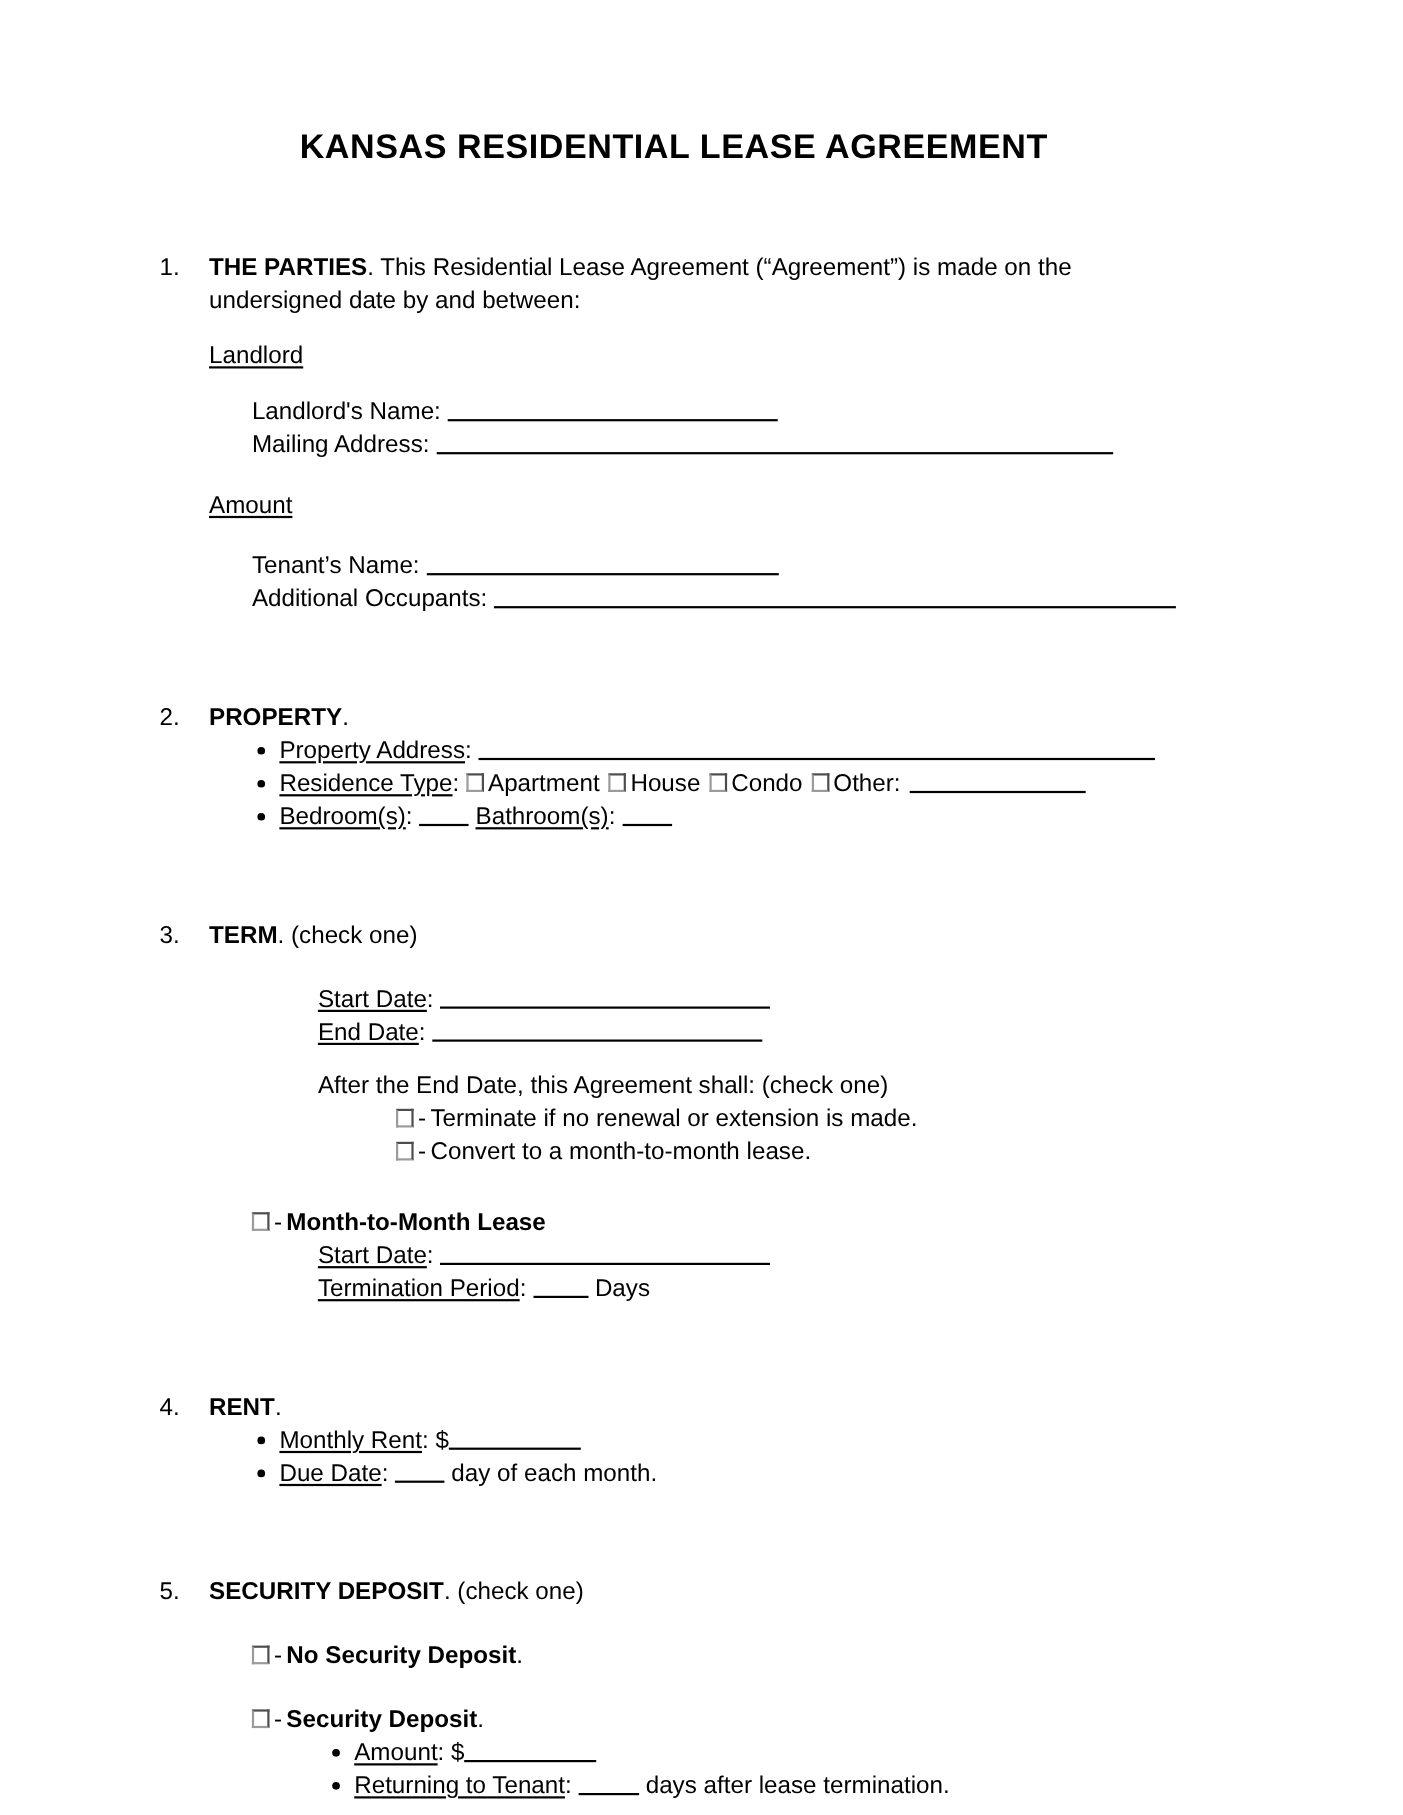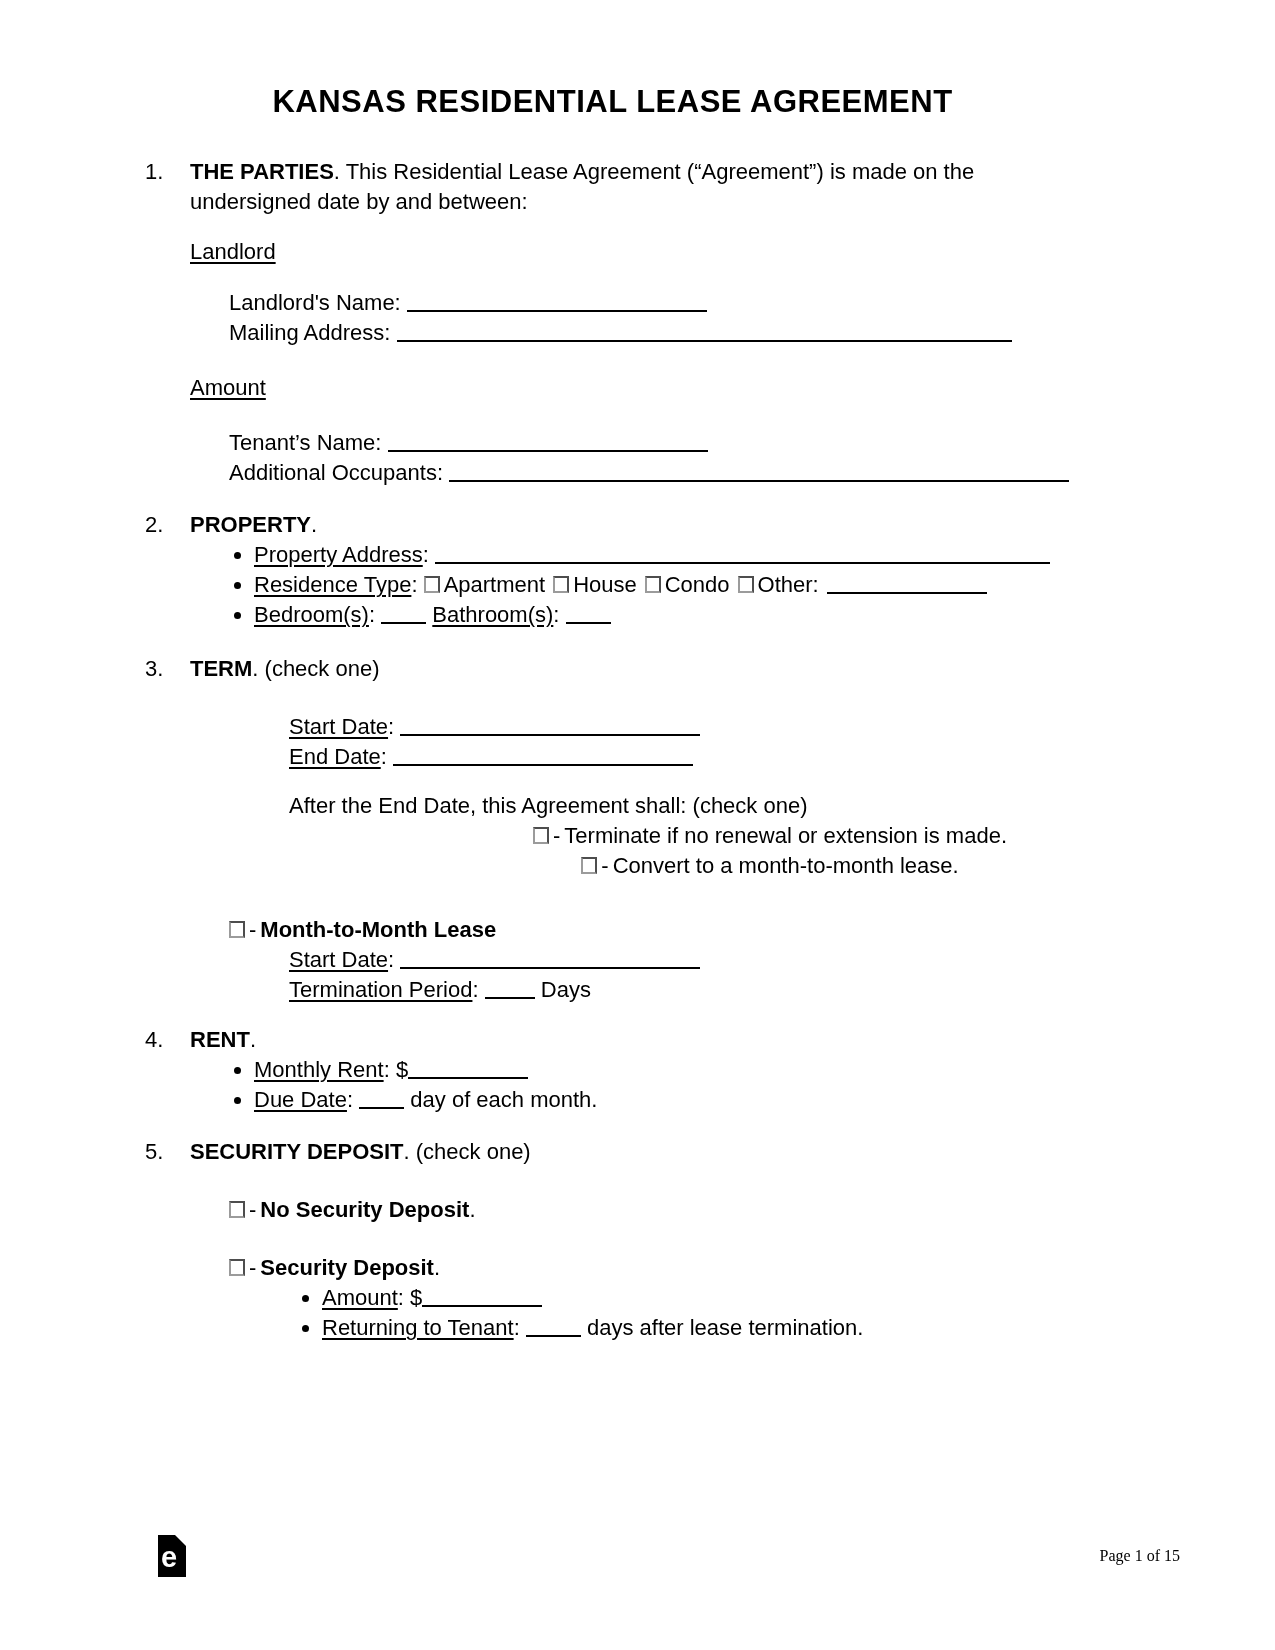--- a/index.html
+++ b/index.html
@@ -1,39 +1,40 @@
 <!DOCTYPE html>
 <html><head>
 <meta charset="utf-8">
 <style>
   html,body{margin:0;padding:0;background:#e9e9e9;}
   .page{
     width:1275px;height:1650px;margin:0 auto;background:#ffffff;color:#000;
     font-family:"Liberation Sans","DejaVu Sans",sans-serif;
     font-size:22px;line-height:30px;
     box-sizing:border-box;
-    padding:84px 95px 73px 145px;
+    padding:116px 95px 73px 145px;
     display:flex;flex-direction:column;
     overflow:hidden;
+    gap:39px;
   }
   .title{
     font-size:31px;line-height:35px;font-weight:bold;text-align:center;
     margin:0 100px 38px 0;letter-spacing:.5px;
   }
   .sec{display:flex;}
   .sec-num{width:45px;flex:none;}
   .sec-body{flex:1;min-width:0;}
   .ln{margin:0;}
   .intro{max-width:845px;}
   .b{font-weight:bold;}
   .u{text-decoration:underline;text-decoration-thickness:2px;text-underline-offset:3px;text-align:center;}
   .gap{width:100%;}
   .indent1{margin-left:39px;}
   .indent2{margin-left:99px;}
-  .indent3{margin-left:170px;text-align:center;}
+  .indent3{margin-left:170px;}
   ul.bullets{margin:0;padding:0 0 0 64px;list-style:disc outside;}
   ul.bullets li{line-height:30px;}
   ul.deep{padding-left:132px;}
   .bl{
     display:inline-block;height:14px;border-bottom:2px solid #000;
     vertical-align:-2px;
   }
   .cb{
     display:inline-block;width:12px;height:13px;background:#fff;
     border:2px solid;border-color:#4d4d4d #4d4d4d #9b9b9b #9b9b9b;

